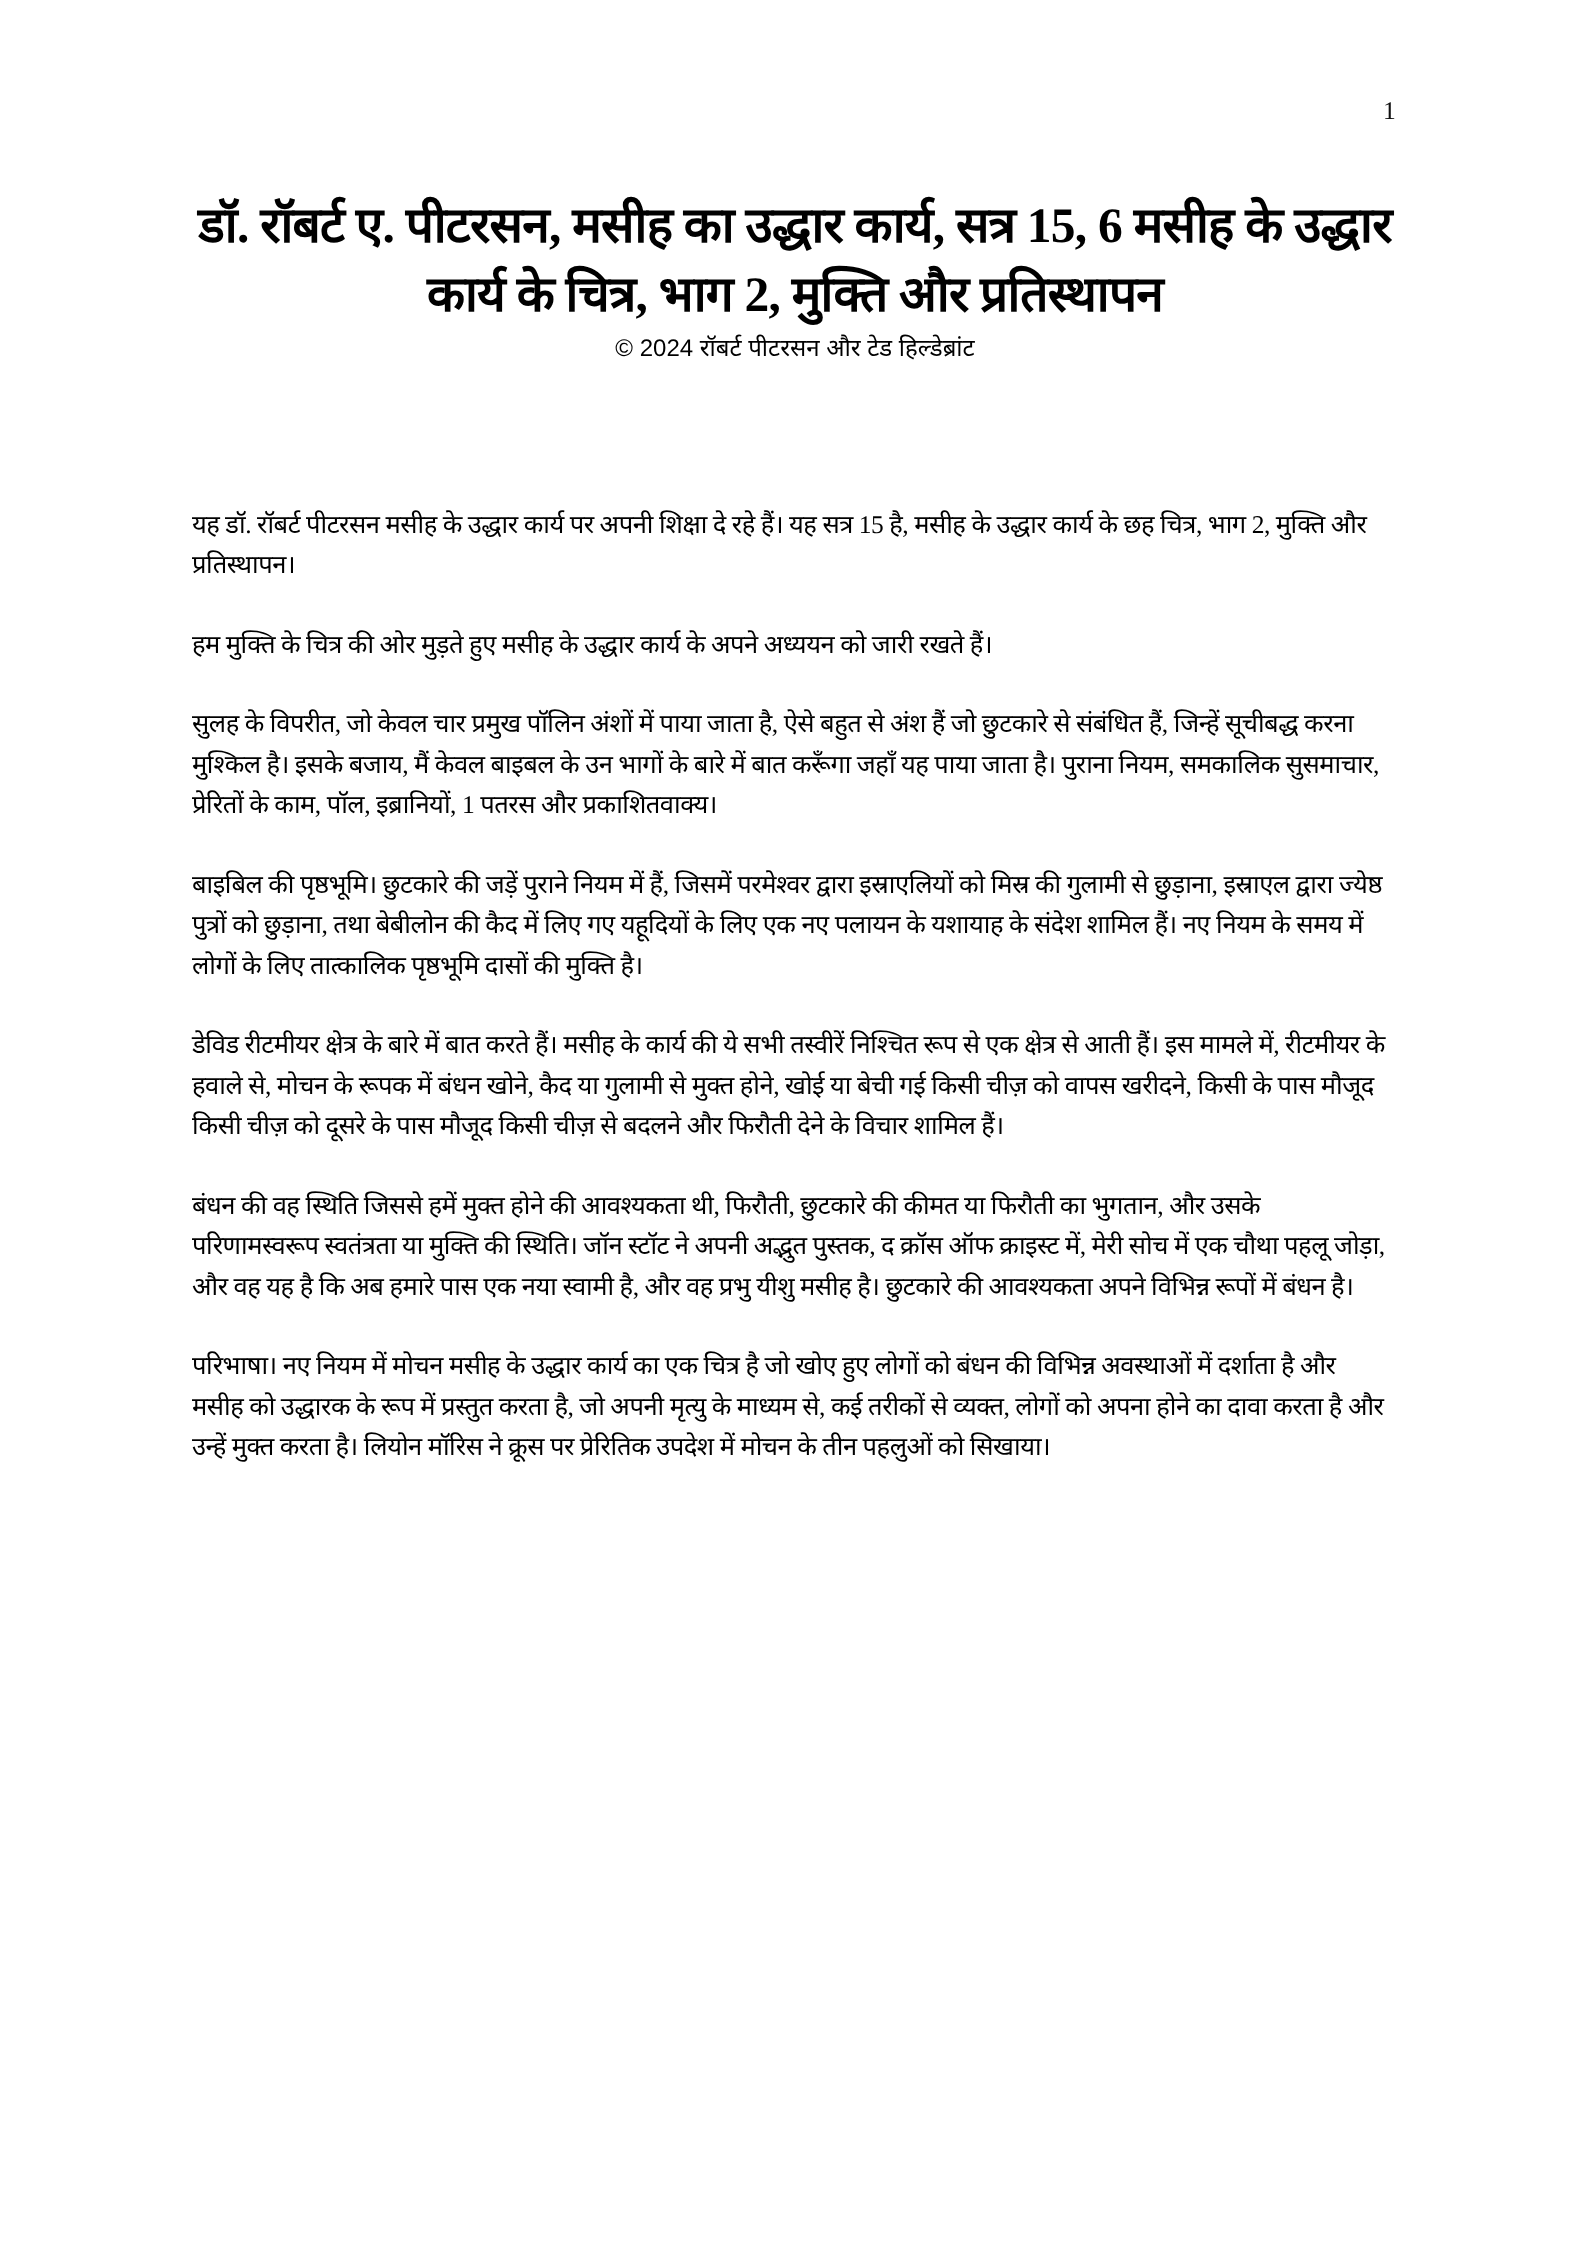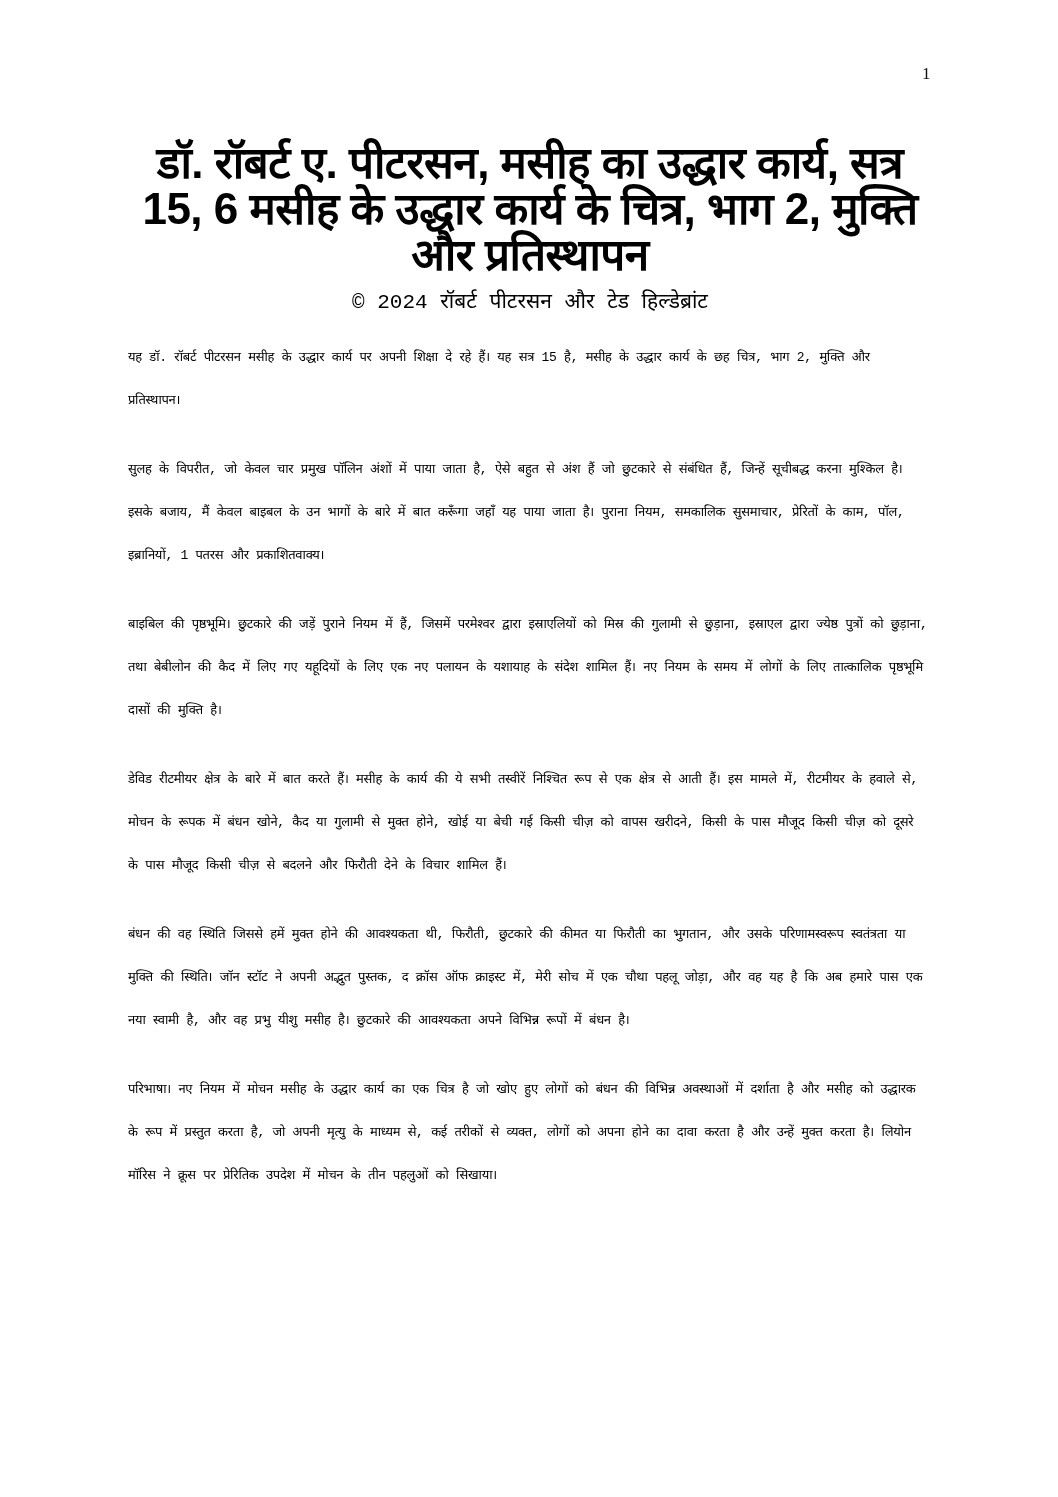--- a/index.html
+++ b/index.html
@@ -3,42 +3,43 @@
 <meta charset="utf-8">
 <style>
   html, body { margin: 0; padding: 0; background: #ffffff; }
   body { width: 1058px; height: 1497px; position: relative; overflow: hidden; color: #000; }
   .page-number {
     position: absolute; top: 64px; left: 922px;
     font-family: "Liberation Serif", serif; font-size: 17px; color: #111;
   }
   .title-block { position: absolute; top: 128px; left: 110px; width: 840px; text-align: center; }
   .title {
-    font-family: Liberation Sans, sans-serif; font-weight: bold;
-    font-size: 44px; line-height: 46px; margin: 12px; letter-spacing: -0.5px;
+    font-family: Liberation Serif, serif; font-weight: bold;
+    font-size: 33px; line-height: 46px; margin: 0; letter-spacing: -0.5px;
   }
   .copyright {
-    font-family: Liberation Mono, monospace; font-size: 21px; line-height: 26px; margin: 0; text-align: center;
+    font-family: Liberation Sans, sans-serif; font-size: 16px; line-height: 26px; margin: 0; text-align: center;
   }
   .body { position: absolute; top: 336px; left: 128px; width: 800px; }
   .para {
-    font-family: Liberation Mono, monospace; font-size: 13px; line-height: 43px;
+    font-family: Liberation Serif, serif; font-size: 17px; line-height: 27px;
     margin: 0 0 26px 0; letter-spacing: -0.3px;
   }
 </style>
 </head>
 <body>
 
 <div class="page-number">1</div>
 
 <div class="title-block">
   <h1 class="title">डॉ. रॉबर्ट ए. पीटरसन, मसीह का उद्धार कार्य, सत्र 15, 6 मसीह के उद्धार कार्य के चित्र, भाग 2, मुक्ति और प्रतिस्थापन</h1>
   <p class="copyright">© 2024 रॉबर्ट पीटरसन और टेड हिल्डेब्रांट</p>
 </div>
 
 <div class="body">
   <p class="para">यह डॉ. रॉबर्ट पीटरसन मसीह के उद्धार कार्य पर अपनी शिक्षा दे रहे हैं। यह सत्र 15 है, मसीह के उद्धार कार्य के छह चित्र, भाग 2, मुक्ति और प्रतिस्थापन।</p>
+  <p class="para">हम मुक्ति के चित्र की ओर मुड़ते हुए मसीह के उद्धार कार्य के अपने अध्ययन को जारी रखते हैं।</p>
   <p class="para">सुलह के विपरीत, जो केवल चार प्रमुख पॉलिन अंशों में पाया जाता है, ऐसे बहुत से अंश हैं जो छुटकारे से संबंधित हैं, जिन्हें सूचीबद्ध करना मुश्किल है। इसके बजाय, मैं केवल बाइबल के उन भागों के बारे में बात करूँगा जहाँ यह पाया जाता है। पुराना नियम, समकालिक सुसमाचार, प्रेरितों के काम, पॉल, इब्रानियों, 1 पतरस और प्रकाशितवाक्य।</p>
   <p class="para">बाइबिल की पृष्ठभूमि। छुटकारे की जड़ें पुराने नियम में हैं, जिसमें परमेश्वर द्वारा इस्राएलियों को मिस्र की गुलामी से छुड़ाना, इस्राएल द्वारा ज्येष्ठ पुत्रों को छुड़ाना, तथा बेबीलोन की कैद में लिए गए यहूदियों के लिए एक नए पलायन के यशायाह के संदेश शामिल हैं। नए नियम के समय में लोगों के लिए तात्कालिक पृष्ठभूमि दासों की मुक्ति है।</p>
   <p class="para">डेविड रीटमीयर क्षेत्र के बारे में बात करते हैं। मसीह के कार्य की ये सभी तस्वीरें निश्चित रूप से एक क्षेत्र से आती हैं। इस मामले में, रीटमीयर के हवाले से, मोचन के रूपक में बंधन खोने, कैद या गुलामी से मुक्त होने, खोई या बेची गई किसी चीज़ को वापस खरीदने, किसी के पास मौजूद किसी चीज़ को दूसरे के पास मौजूद किसी चीज़ से बदलने और फिरौती देने के विचार शामिल हैं।</p>
   <p class="para">बंधन की वह स्थिति जिससे हमें मुक्त होने की आवश्यकता थी, फिरौती, छुटकारे की कीमत या फिरौती का भुगतान, और उसके परिणामस्वरूप स्वतंत्रता या मुक्ति की स्थिति। जॉन स्टॉट ने अपनी अद्भुत पुस्तक, द क्रॉस ऑफ क्राइस्ट में, मेरी सोच में एक चौथा पहलू जोड़ा, और वह यह है कि अब हमारे पास एक नया स्वामी है, और वह प्रभु यीशु मसीह है। छुटकारे की आवश्यकता अपने विभिन्न रूपों में बंधन है।</p>
   <p class="para">परिभाषा। नए नियम में मोचन मसीह के उद्धार कार्य का एक चित्र है जो खोए हुए लोगों को बंधन की विभिन्न अवस्थाओं में दर्शाता है और मसीह को उद्धारक के रूप में प्रस्तुत करता है, जो अपनी मृत्यु के माध्यम से, कई तरीकों से व्यक्त, लोगों को अपना होने का दावा करता है और उन्हें मुक्त करता है। लियोन मॉरिस ने क्रूस पर प्रेरितिक उपदेश में मोचन के तीन पहलुओं को सिखाया।</p>
 </div>
 
 </body></html>

